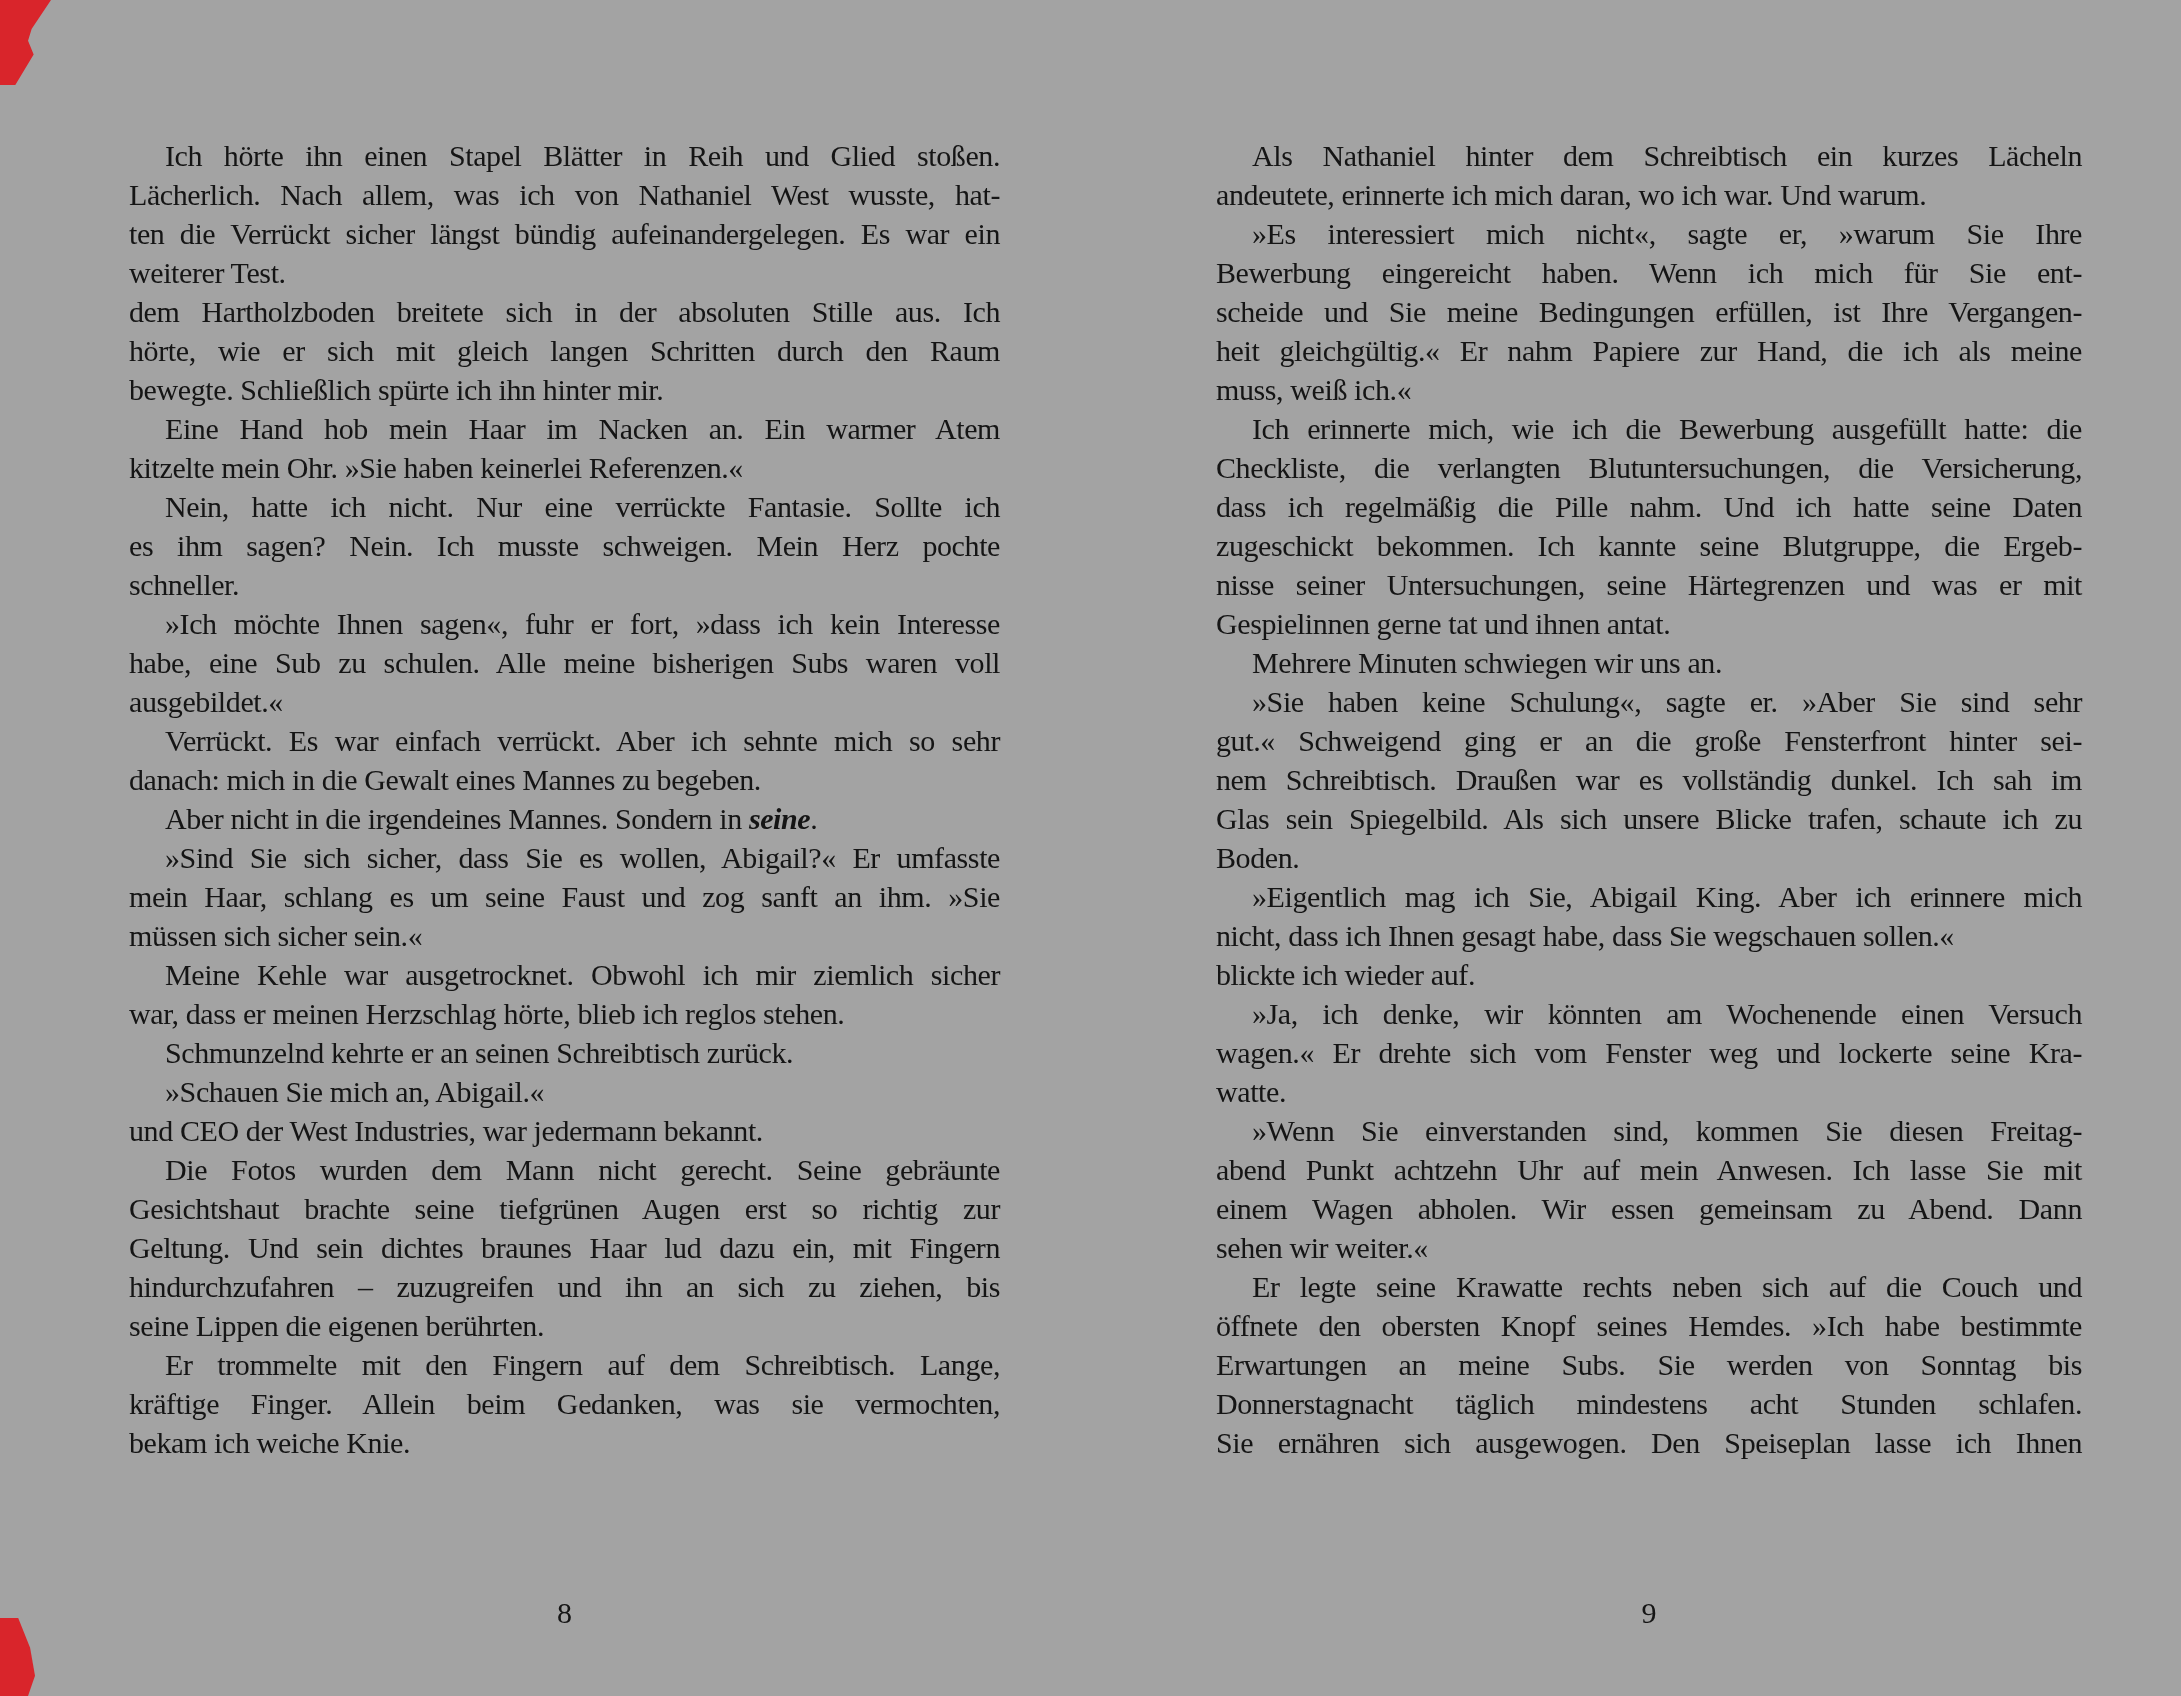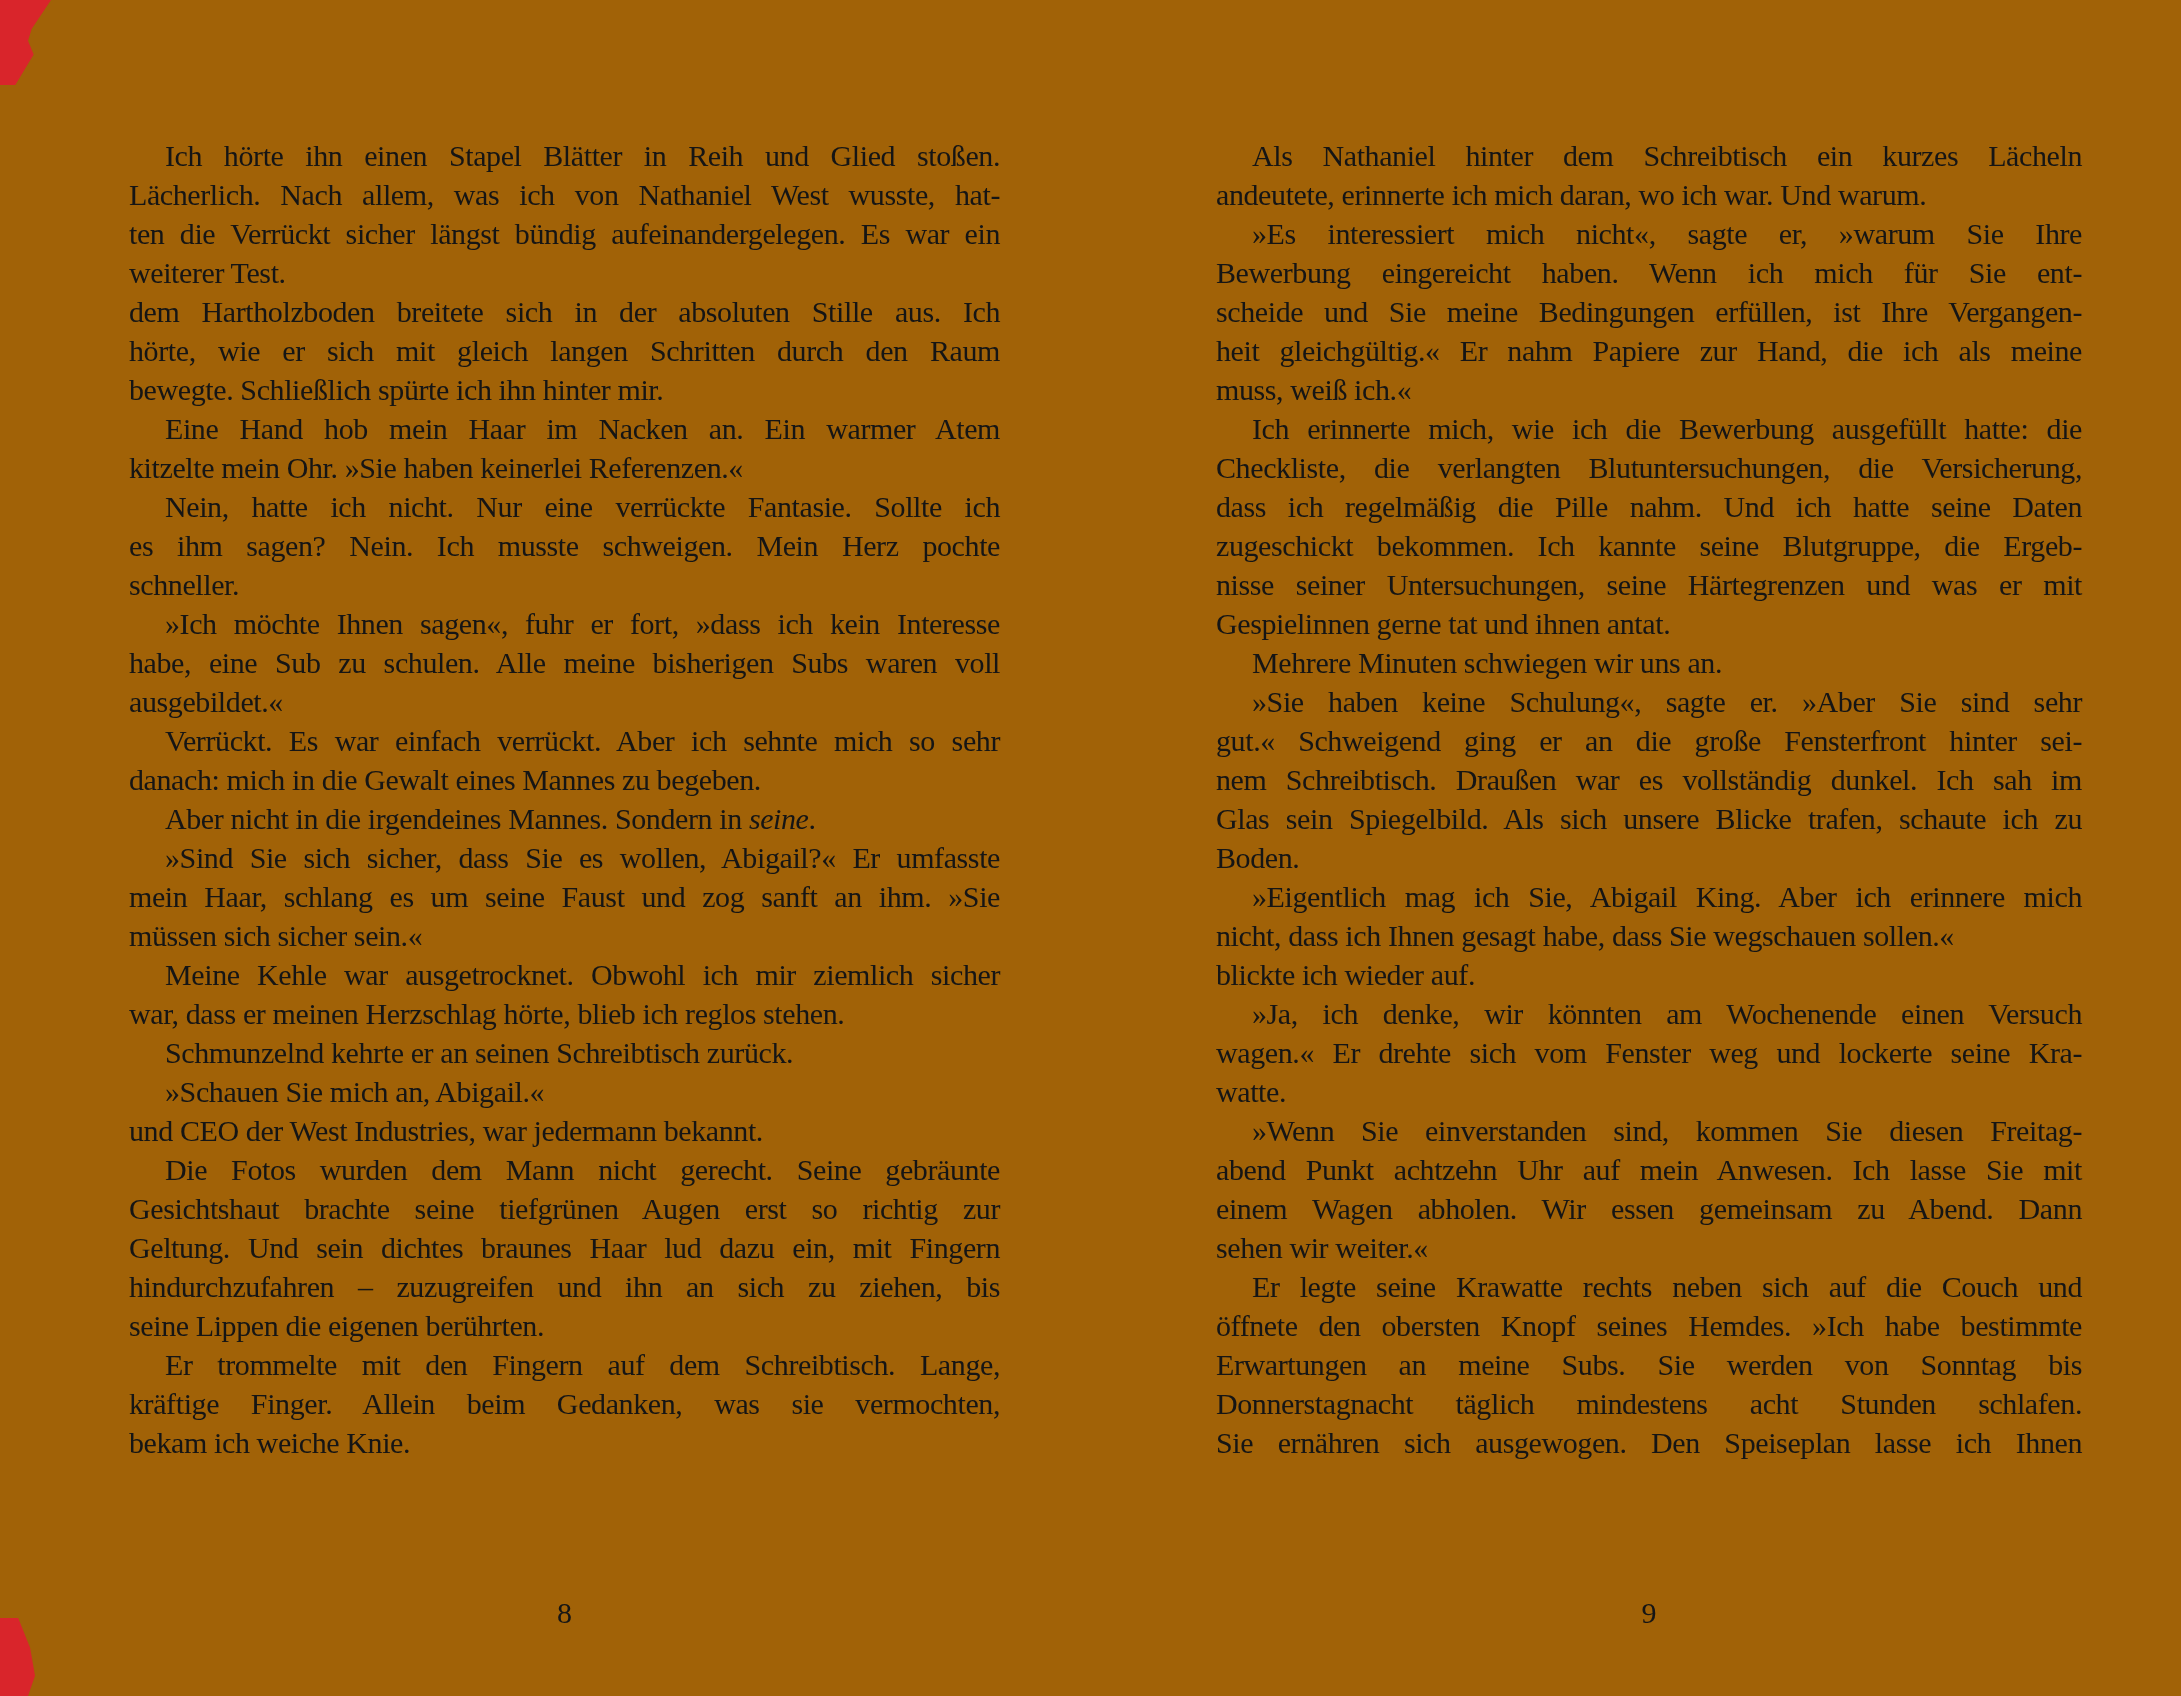--- a/index.html
+++ b/index.html
@@ -11,21 +11,21 @@
     width: 2182px;
     height: 1696px;
     position: relative;
     overflow: hidden;
     font-family: "Liberation Serif", "DejaVu Serif", serif;
     color: #151515;
   }
   .spread {
     position: absolute;
     inset: 0;
-    background: #a16207;
+    background: #a3a3a3;
     padding-left: 40px;
   }
   
   .corner {
     position: absolute;
     left: 0;
   }
   .corner-top {
     top: 0;
     width: 51px;
@@ -55,21 +55,21 @@
     letter-spacing: -0.4px;
   }
   .line {
     display: block;
     text-align: justify;
     text-align-last: justify;
     white-space: normal;
   }
   .line.end { text-align-last: left; }
   .line.ind { text-indent: 36px; }
-  .line em { font-style: italic; }
+  .line em { font-style: italic; font-weight: bold; }
   .page-number {
     position: absolute;
     top: 1596px;
     left: 0;
     right: 0;
     text-align: center;
     font-size: 30px;
     letter-spacing: 0;
   }
 </style>

